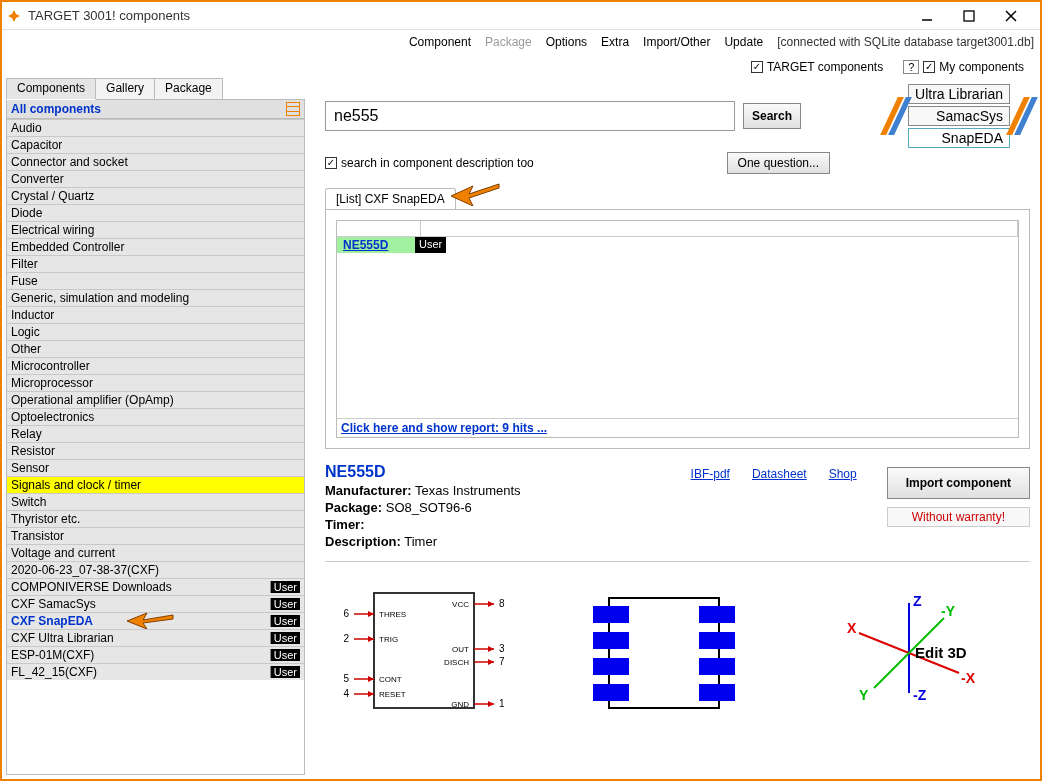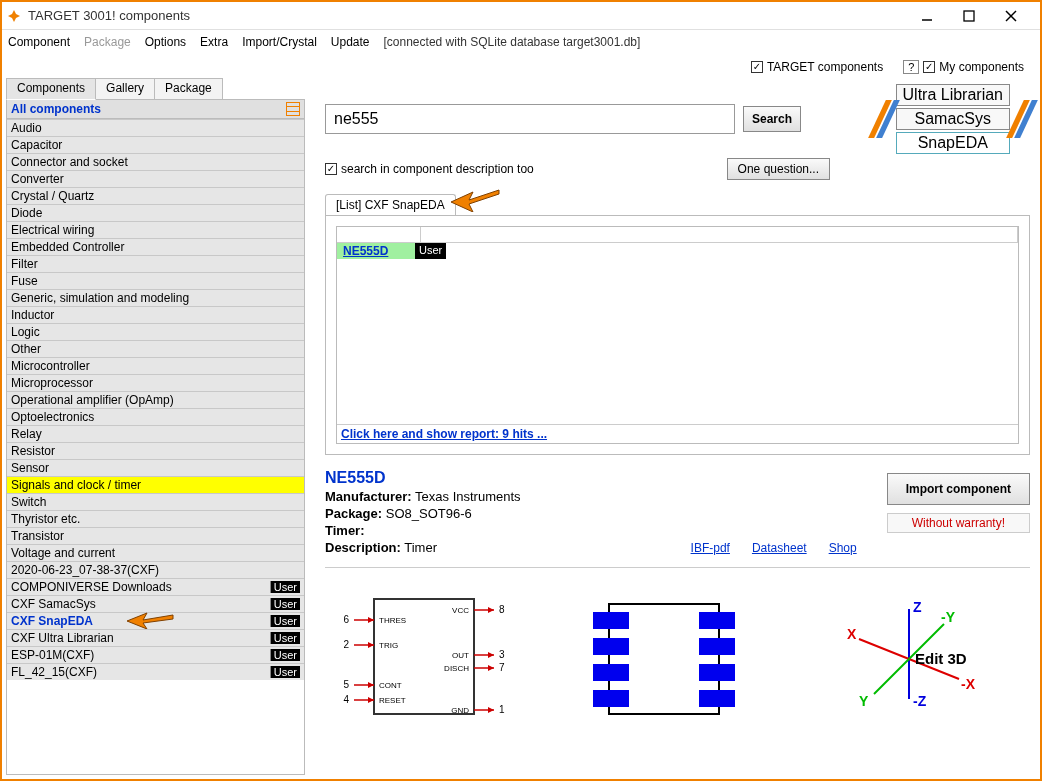--- a/index.html
+++ b/index.html
@@ -4,21 +4,21 @@
 <style>
 * { box-sizing: border-box; margin: 0; padding: 0; }
 body { font-family: Tahoma, Arial, sans-serif; font-size: 12px; color: #000; background: #fff; }
 .outer-border { border: 2px solid #f08000; width: 1042px; height: 781px; position: relative; }
 .titlebar { display: flex; align-items: center; height: 28px; border-bottom: 1px solid #e0e0e0; padding: 0 4px; justify-content: flex-end; }
 .app-icon { width: 16px; height: 16px; margin-right: 6px; display: inline-flex; align-items: center; justify-content: center; }
 .app-icon svg { width: 12px; height: 12px; }
 .titlebar-title { flex: 1; font-size: 13px; color: #333; }
 .win-controls { display: flex; gap: 8px; align-items: center; padding-right: 8px; }
 .win-btn { width: 34px; height: 22px; display: flex; align-items: center; justify-content: center; cursor: default; }
-.menubar { display: flex; align-items: center; height: 24px; padding: 0 6px; gap: 14px; font-size: 12px; }
+.menubar { display: flex; align-items: center; height: 24px; padding: 0 6px; gap: 14px; font-size: 12px; justify-content: flex-end; }
 .menubar span { color: #000; }
 .menubar .disabled { color: #999; }
 .topchecks { display: flex; justify-content: flex-end; gap: 20px; padding: 6px 16px 4px 0; align-items: center; }
 .cb { display: inline-flex; align-items: center; gap: 4px; font-size: 12px; }
 .cb .box { width: 12px; height: 12px; border: 1px solid #333; display: inline-flex; align-items: center; justify-content: center; font-size: 10px; line-height: 1; }
 .body-area { display: flex; height: calc(100% - 80px); }
 .left-panel { width: 303px; display: flex; flex-direction: column; padding: 0 0 0 4px; }
 .left-tabs { display: flex; height: 22px; }
 .left-tab { border: 1px solid #bbb; padding: 2px 10px; font-size: 12px; background: #f3f3f3; margin-right: -1px; }
 .left-tab.active { background: #e5e5e5; border-bottom: 1px solid #fff; position: relative; z-index: 1; }
@@ -32,21 +32,21 @@
 .cat-row .label { flex: 1; font-size: 12px; }
 .cat-row.blue .label { color: #0033cc; font-weight: bold; }
 .user-badge { background: #000; color: #fff; font-size: 11px; padding: 0 3px; margin-left: auto; border-left: 1px solid #888; }
 .right-panel { flex: 1; padding: 6px 10px 0 20px; display: flex; flex-direction: column; }
 .search-row { display: flex; align-items: center; gap: 8px; }
 .search-input { flex: 1; max-width: 410px; height: 30px; border: 1px solid #999; font-size: 16px; padding: 2px 8px; font-family: inherit; }
 .btn { background: linear-gradient(#fafafa,#e0e0e0); border: 1px solid #888; padding: 3px 10px; font-size: 12px; font-family: inherit; cursor: default; }
 .btn.search { font-weight: bold; padding: 5px 8px; }
 .ext-links { display: flex; align-items: center; gap: 4px; margin-left: auto; }
 .ext-col { display: flex; flex-direction: column; gap: 2px; }
-.ext-btn { border: 1px solid #888; padding: 1px 6px; font-size: 16px; background: #f8f8f8; text-align: center; }
+.ext-btn { border: 1px solid #888; padding: 1px 6px; font-size: 14px; background: #f8f8f8; text-align: right; }
 .ext-btn.highlight { border: 1px solid #5ab; background: #fff; }
 .slashes { display: flex; align-items: center; gap:0; }
 .slash { width: 6px; height: 38px; transform: skew(-25deg); margin: 0 1px; }
 .slash.orange { background: #f08000; }
 .slash.blue { background: #4080d0; }
 .sub-search { display: flex; align-items: center; padding: 4px 0 0 0; gap: 12px; }
 .list-tab-row { margin-top: 14px; display: flex; }
 .list-tab { border: 1px solid #bbb; border-bottom: none; padding: 3px 10px; font-size: 12px; background: #fff; border-radius: 3px 3px 0 0; display: flex; align-items: center; gap: 4px; }
 .results-box { border: 1px solid #bbb; height: 240px; padding: 10px; display: flex; flex-direction: column; }
 .inner-results { border: 1px solid #bbb; flex: 1; display: flex; flex-direction: column; }
@@ -100,21 +100,21 @@
           </svg>
         </div>
   </div>
 </div>
 
 <div class="menubar">
   <span>Component</span>
   <span class="disabled">Package</span>
   <span>Options</span>
   <span>Extra</span>
-  <span>Import/Crystal</span>
+  <span>Import/Other</span>
   <span>Update</span>
   <span style="color:#333">[connected with SQLite database target3001.db]</span>
 </div>
 
 <div class="topchecks">
   <label class="cb">
     <span class="box">✓</span>
         <span>TARGET components</span>
   </label>
   <span style="display:flex; gap:4px; align-items:center;">
@@ -312,21 +312,21 @@
   </div>
 
   <div class="detail-row">
     <div class="detail-left">
       <div class="detail-name">NE555D</div>
       <div class="detail-kv"><b>Manufacturer:</b> <span>Texas Instruments</span></div>
       <div class="detail-kv"><b>Package:</b> <span>SO8_SOT96-6</span></div>
       <div class="detail-kv"><b>Timer:</b></div>
       <div class="detail-kv"><b>Description:</b> <span>Timer</span></div>
     </div>
-    <div class="detail-links" style="margin-top:4px;align-items:flex-end;">
+    <div class="detail-links" style="margin-top:4px;">
       <a>IBF-pdf</a>
       <a>Datasheet</a>
       <a>Shop</a>
     </div>
     <div class="detail-right">
       <button class="btn import">Import component</button>
       <div class="warranty">Without warranty!</div>
     </div>
   </div>
 

